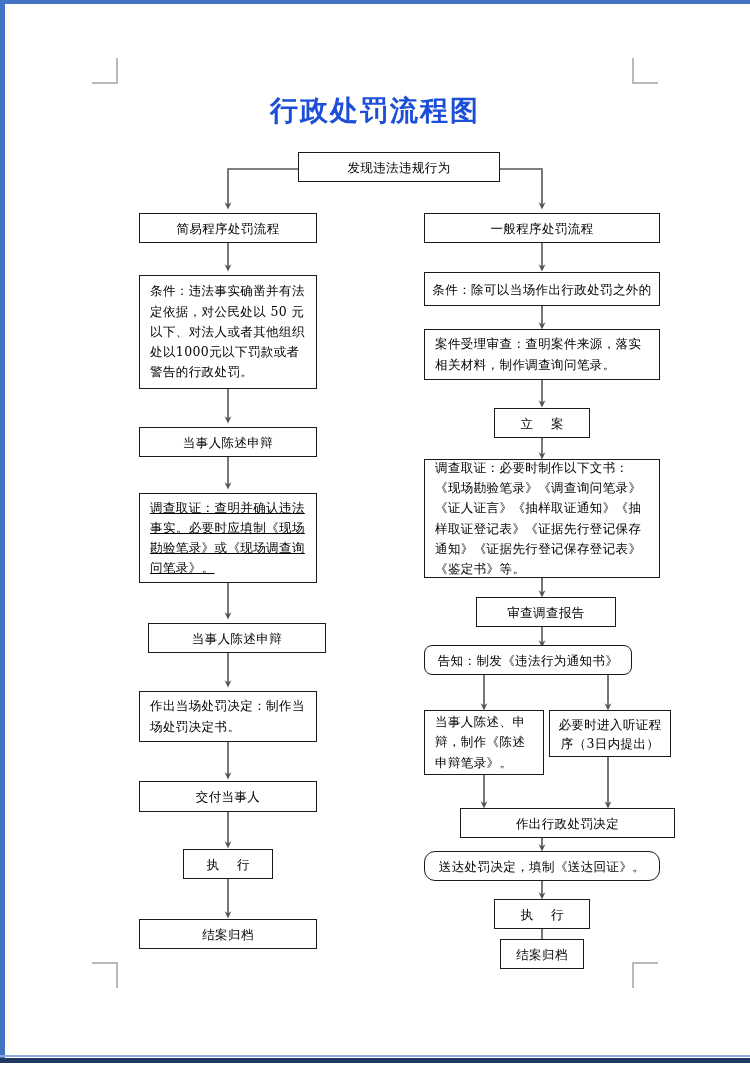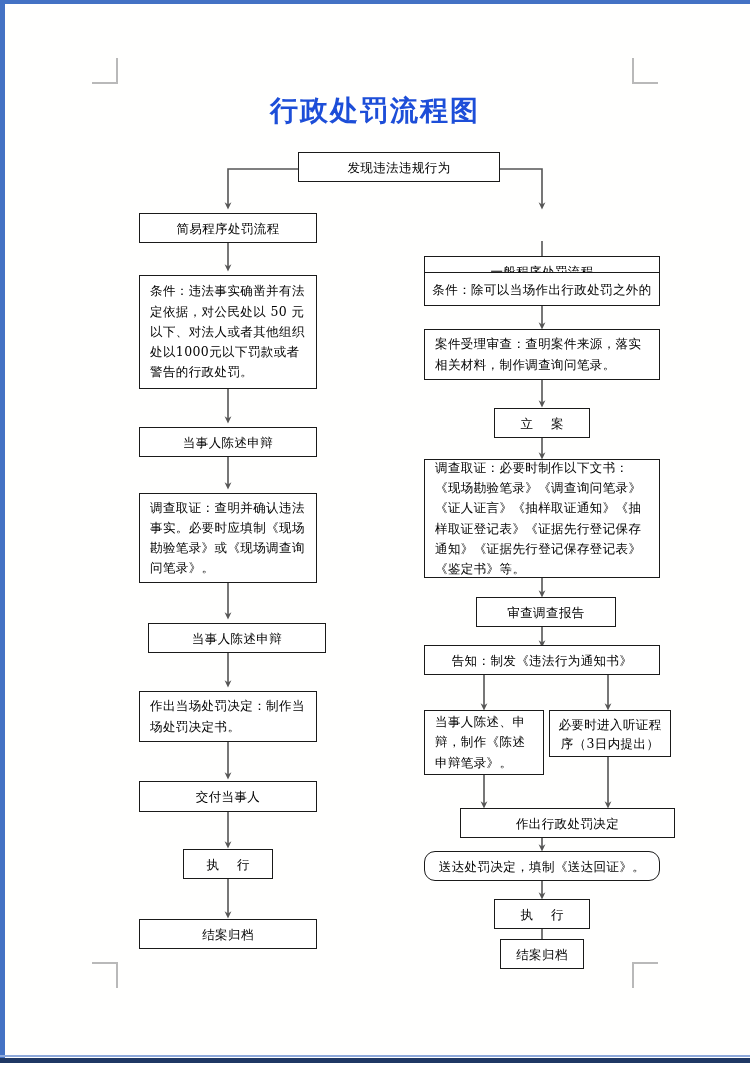--- a/index.html
+++ b/index.html
@@ -190,45 +190,45 @@
     </svg>
 
     <div class="node" style="left:298px; top:152px; width:202px; height:28px;">发现违法违规行为</div>
 
     <div class="node" style="left:139px; top:213px; width:178px; height:28px;">简易程序处罚流程</div>
 
     <div class="node left-align" style="left:139px; top:275px; width:178px; height:114px;">条件：违法事实确凿并有法定依据，对公民处以 50 元以下、对法人或者其他组织处以1000元以下罚款或者警告的行政处罚。</div>
 
     <div class="node" style="left:139px; top:427px; width:178px; height:28px;">当事人陈述申辩</div>
 
-    <div class="node left-align" style="left:139px; top:493px; width:178px; height:90px;">调查取证：查明并确认违法事实。必要时应填制《现场勘验笔录》或《现场调查询问笔录》。</div>
+    <div class="node left-align" style="left:139px; top:493px; width:178px; height:90px;text-decoration:underline;">调查取证：查明并确认违法事实。必要时应填制《现场勘验笔录》或《现场调查询问笔录》。</div>
 
     <div class="node" style="left:148px; top:623px; width:178px; height:20px;">当事人陈述申辩</div>
 
     <div class="node" style="left:139px; top:781px; width:178px; height:31px;">交付当事人</div>
 
     <div class="node left-align" style="left:139px; top:691px; width:178px; height:51px;">作出当场处罚决定：制作当场处罚决定书。</div>
 
     <div class="node spaced" style="left:183px; top:849px; width:90px; height:30px;">执 行</div>
 
     <div class="node" style="left:139px; top:919px; width:178px; height:30px;">结案归档</div>
 
-    <div class="node" style="left:424px; top:213px; width:236px; height:26px;margin-top:43px;">一般程序处罚流程</div>
+    <div class="node" style="left:424px; top:213px; width:236px; height:26px;">一般程序处罚流程</div>
 
     <div class="node" style="left:424px; top:272px; width:236px; height:34px;">条件：除可以当场作出行政处罚之外的</div>
 
     <div class="node left-align" style="left:424px; top:329px; width:236px; height:51px;">案件受理审查：查明案件来源，落实相关材料，制作调查询问笔录。</div>
 
     <div class="node spaced" style="left:494px; top:408px; width:96px; height:28px;">立 案</div>
 
     <div class="node left-align" style="left:424px; top:459px; width:236px; height:119px;">调查取证：必要时制作以下文书：《现场勘验笔录》《调查询问笔录》《证人证言》《抽样取证通知》《抽样取证登记表》《证据先行登记保存通知》《证据先行登记保存登记表》《鉴定书》等。</div>
 
     <div class="node" style="left:476px; top:597px; width:140px; height:25px;">审查调查报告</div>
 
-    <div class="node" style="left:424px; top:645px; width:236px; height:28px;">告知：制发《违法行为通知书》</div>
+    <div class="node" style="left:424px; top:645px; width:208px; height:28px;border-radius:8px;">告知：制发《违法行为通知书》</div>
 
     <div class="node left-align" style="left:424px; top:710px; width:120px; height:65px;">当事人陈述、申辩，制作《陈述申辩笔录》。</div>
 
     <div class="node" style="left:549px; top:710px; width:122px; height:47px;">必要时进入听证程序（3日内提出）</div>
 
     <div class="node" style="left:460px; top:808px; width:215px; height:27px;">作出行政处罚决定</div>
 
     <div class="node" style="left:424px; top:851px; width:236px; height:28px;border-radius:11px;">送达处罚决定，填制《送达回证》。</div>
 
     <div class="node spaced" style="left:494px; top:899px; width:96px; height:28px;">执 行</div>

